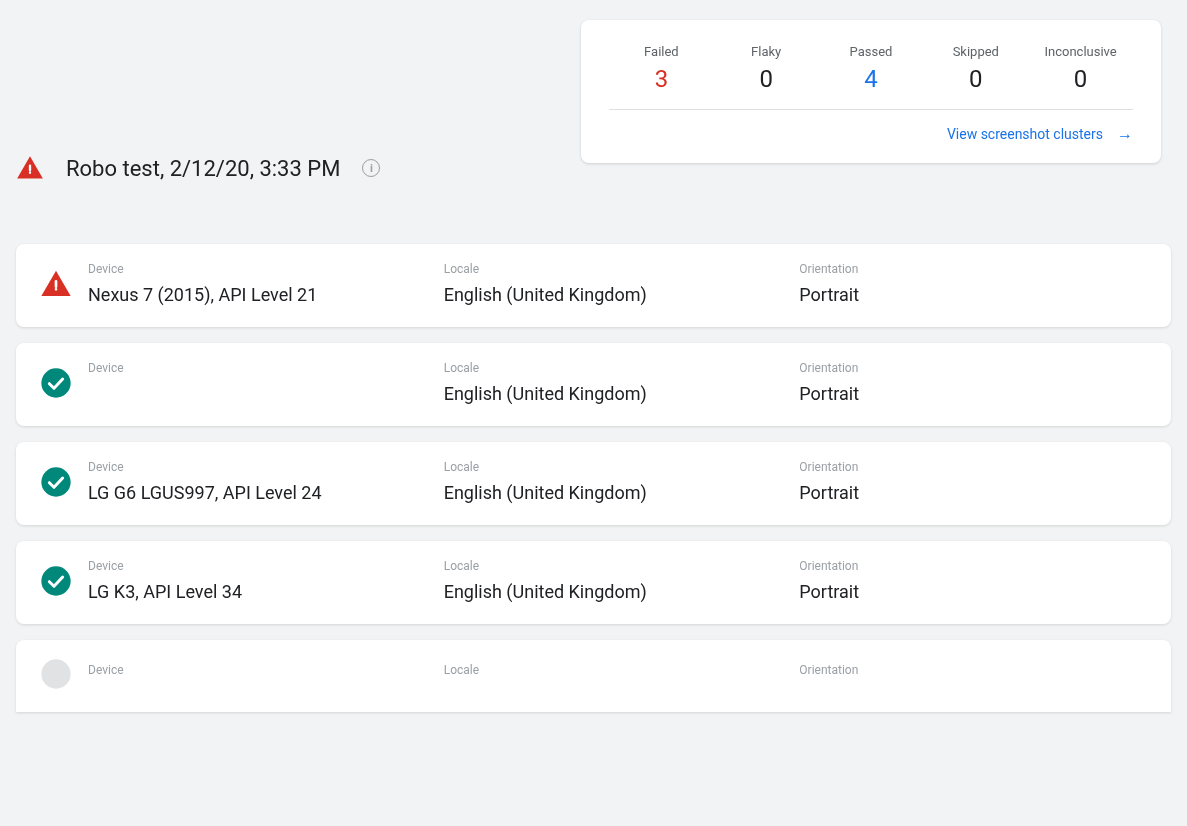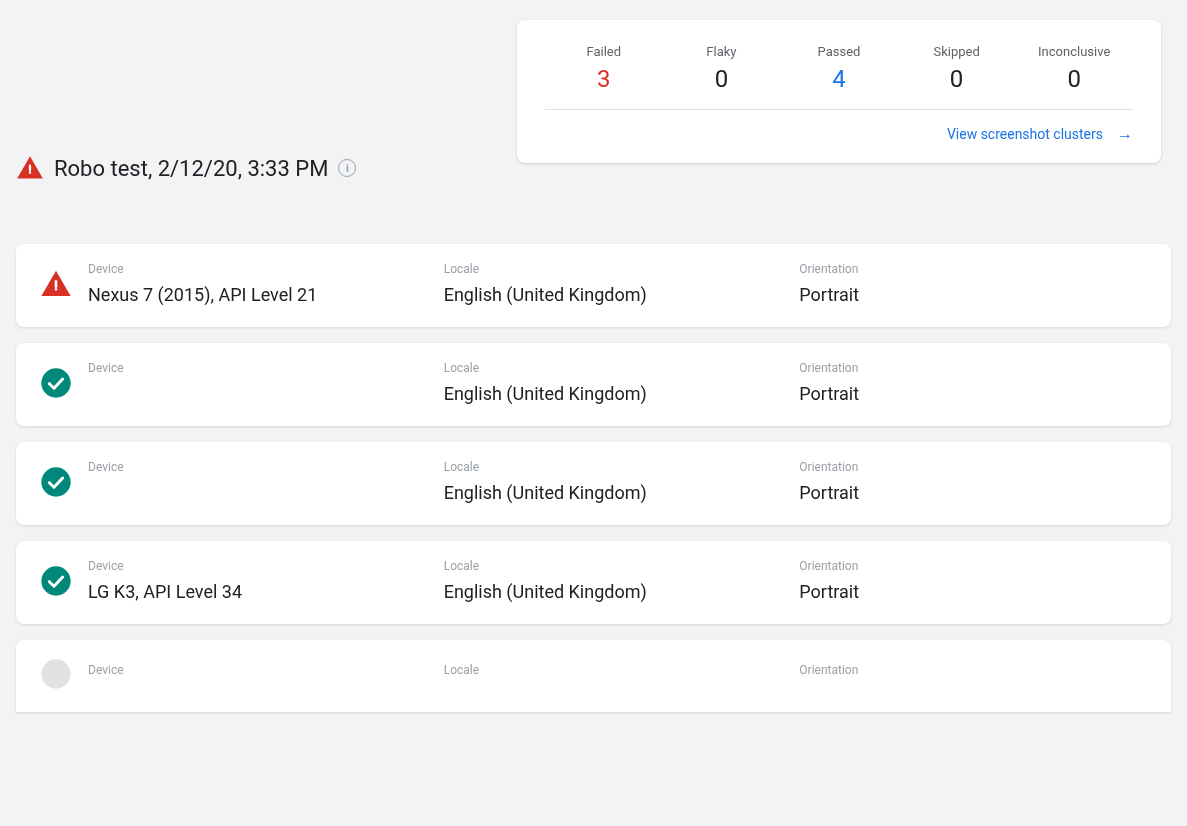--- a/index.html
+++ b/index.html
@@ -14,21 +14,21 @@
     .page-container {
       padding: 20px 16px;
     }
 
     
     .summary-card {
       background: #fff;
       border-radius: 8px;
       box-shadow: 0 1px 3px rgba(0,0,0,0.15);
       padding: 24px 28px 20px;
-      width: 644px;
+      width: 580px;
       margin-left: auto;
       margin-right: 10px;
       margin-bottom: 24px;
     }
 
     .summary-stats {
       display: flex;
       gap: 0;
       margin-bottom: 16px;
     }
@@ -72,21 +72,21 @@
 
     .arrow-icon {
       font-size: 16px;
       color: #1a73e8;
     }
 
     
     .header-row {
       display: flex;
       align-items: center;
-      gap: 10px;
+      gap: 22px;
       margin-bottom: 28px;
       margin-top: -80px;
     }
 
     .warning-triangle {
       width: 28px;
       height: 28px;
       flex-shrink: 0;
     }
 
@@ -263,20 +263,21 @@
     <div class="device-card">
       <div class="device-status-icon">
         <svg viewBox="0 0 24 24" fill="none" xmlns="http://www.w3.org/2000/svg">
           <circle cx="12" cy="12" r="11" fill="#00897b"></circle>
           <path d="M7 12.5l3.5 3.5 6.5-7" stroke="#fff" stroke-width="2.2" stroke-linecap="round" stroke-linejoin="round"></path>
         </svg>
       </div>
       <div class="device-info">
         <div class="device-column">
           <div class="device-field-label">Device</div>
+          <div class="device-field-value">LG G6 LGUS997, API Level 24</div>
         </div>
         <div class="device-column">
           <div class="device-field-label">Locale</div>
           <div class="device-field-value">English (United Kingdom)</div>
         </div>
         <div class="device-column">
           <div class="device-field-label">Orientation</div>
           <div class="device-field-value">Portrait</div>
         </div>
       </div>

